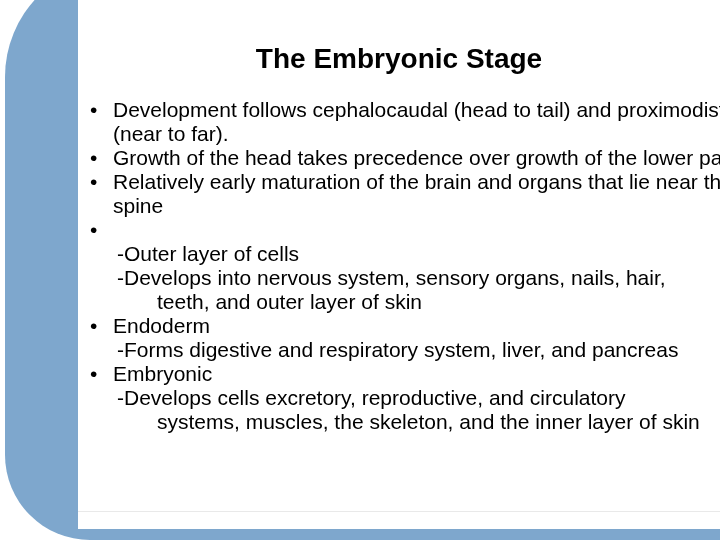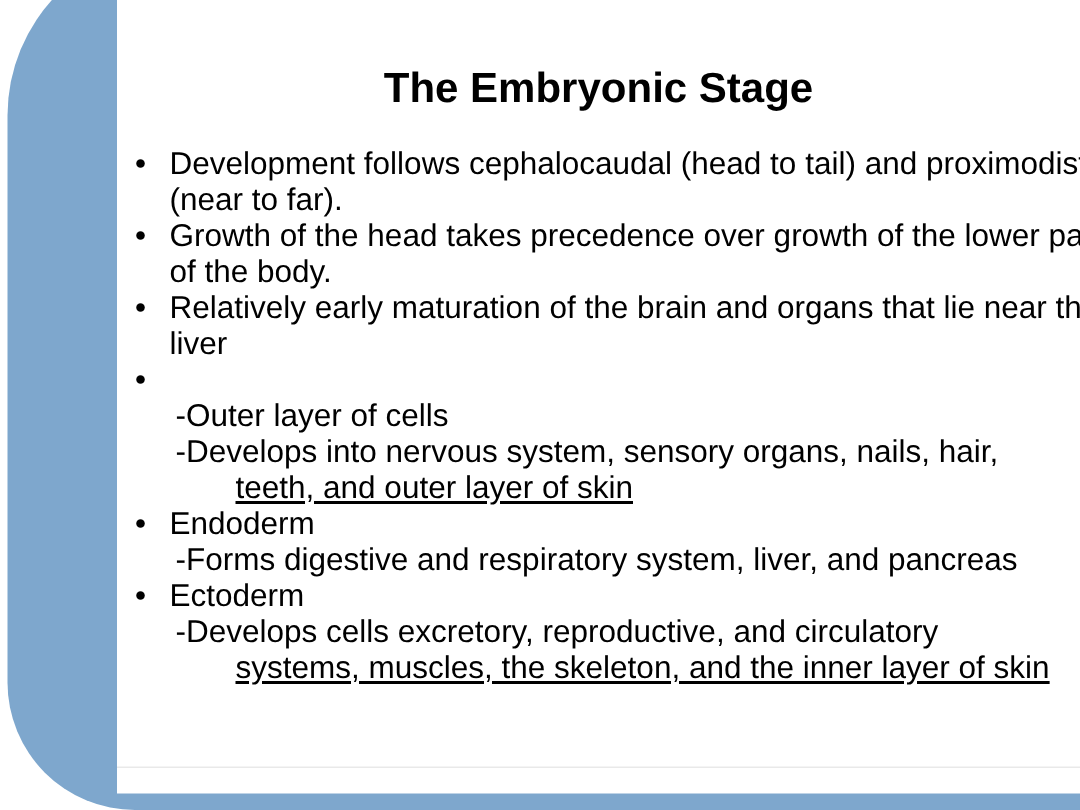--- a/index.html
+++ b/index.html
@@ -18,21 +18,21 @@
                background:var(--edge_line); }
 
   .title { position:absolute; left:78px; top:41px; width:642px; text-align:center;
            font-weight:bold; font-size:28px; line-height:36px; color:var(--text); }
 
   .body-text { position:absolute; left:90px; top:98px; width:628px; color:var(--text); }
   .ln { position:relative; height:24px; line-height:24px; font-size:21px; white-space:nowrap; }
   .dot { position:absolute; left:0; top:0; }
   .t1 { margin-left:23px; }   
   .t2 { margin-left:27px; }   
-  .t3 { margin-left:67px;text-decoration:underline; }   
+  .t3 { margin-left:67px; }   
 </style>
 </head>
 <body>
 
 <div class="slide">
   <div class="blue-shape"></div>
   <div class="content-box"></div>
   <div class="edge-line"></div>
 
   <h1 class="title">The Embryonic Stage</h1>
@@ -44,30 +44,27 @@
       <span class="t1">Development follows cephalocaudal (head to tail) and proximodistal</span>
     </div>
     <div class="ln">
       <span class="t1">(near to far).</span>
     </div>
 
     <div class="ln">
       <span class="dot">•</span>
       <span class="t1">Growth of the head takes precedence over growth of the lower parts</span>
     </div>
-    <div class="ln">
-      <span class="t1">of the body.</span>
-    </div>
 
     <div class="ln">
       <span class="dot">•</span>
       <span class="t1">Relatively early maturation of the brain and organs that lie near the</span>
     </div>
     <div class="ln">
-      <span class="t1">liver</span>
+      <span class="t1">spine</span>
     </div>
 
     <div class="ln">
       <span class="dot">•</span>
     </div>
     <div class="ln">
       <span class="t2">-Outer layer of cells</span>
     </div>
     <div class="ln">
       <span class="t2">-Develops into nervous system, sensory organs, nails, hair,</span>
@@ -79,21 +76,21 @@
     <div class="ln">
       <span class="dot">•</span>
       <span class="t1">Endoderm</span>
     </div>
     <div class="ln">
       <span class="t2">-Forms digestive and respiratory system, liver, and pancreas</span>
     </div>
 
     <div class="ln">
       <span class="dot">•</span>
-      <span class="t1">Ectoderm</span>
+      <span class="t1">Embryonic</span>
     </div>
     <div class="ln">
       <span class="t2">-Develops cells excretory, reproductive, and circulatory</span>
     </div>
     <div class="ln">
       <span class="t3">systems, muscles, the skeleton, and the inner layer of skin</span>
     </div>
 
   </div>
 </div>

